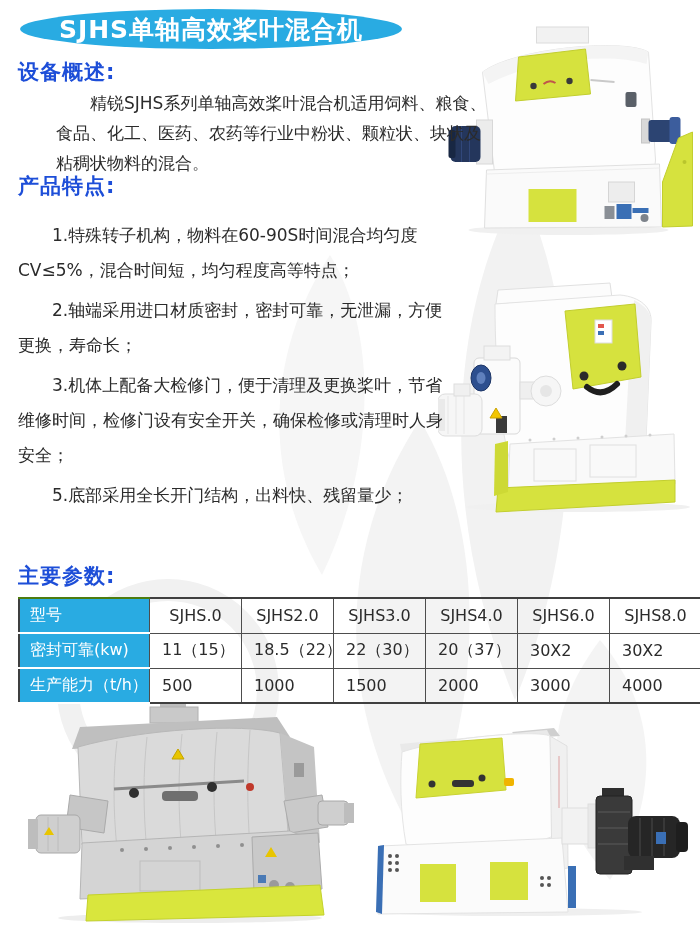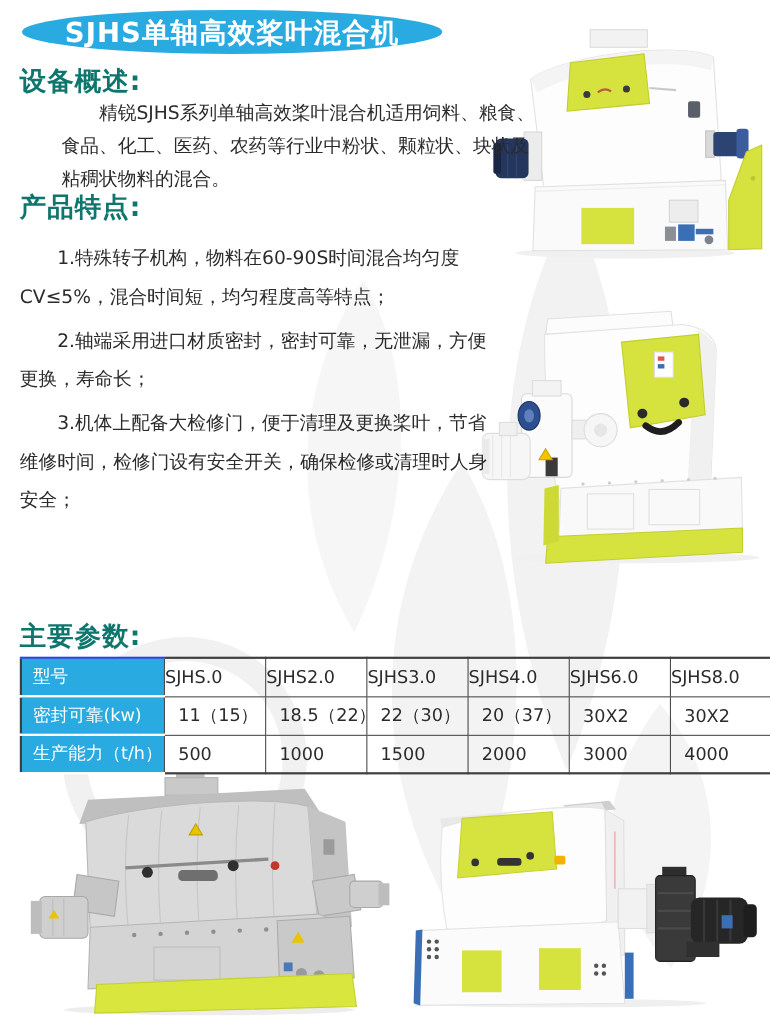--- a/index.html
+++ b/index.html
@@ -15,21 +15,21 @@
   .banner {
     position:absolute; left:20px; top:9px; width:382px; height:40px; z-index:2;
     background:#29abe2; border-radius:50%;
     display:flex; align-items:center; justify-content:center;
     color:#ffffff; font-weight:bold; font-size:25px; letter-spacing:1px;
     white-space:nowrap;
   }
 
   .sec-heading {
     position:absolute; z-index:2; left:18px;
-    font-size:24px; font-weight:bold; color:#0f766e; letter-spacing:1px;
+    font-size:21px; font-weight:bold; color:#1d4ed8; letter-spacing:1px;
   }
   #h-overview { top:58px; }
   #h-features { top:172px; }
   #h-params   { top:562px; }
 
   .overview-text {
     position:absolute; z-index:2; left:18px; top:88px; width:436px;
     font-size:17px; line-height:30px; text-indent:2em; color:#2b2b2b;margin-left:38px;
   }
   .features {
@@ -43,23 +43,23 @@
     position:absolute; z-index:2; left:18px; top:597px;
     border-collapse:collapse; table-layout:fixed; width:664px;
   }
   .params-table td {
     border:1.6px solid #4d4d4d; height:33px;
     font-size:16px; color:#2b2b2b; padding:0 2px 0 12px;
     background:transparent; overflow:hidden; white-space:nowrap;
   }
   .params-table td.label {
     background:#29abe2; color:#ffffff; width:117px; padding-left:10px;
-    border-top:2px solid #1d4ed8; border-bottom:2px solid #ffffff;
-  }
-  .params-table td.model { padding:0; width:91px; }
+    border-top:2px solid #4d7c0f; border-bottom:2px solid #ffffff;
+  }
+  .params-table td.model { text-align:center; padding:0; width:91px; }
   .params-table { border:2.5px solid #3f3f3f; }
 
   .photo { position:absolute; z-index:1; }
   #photo-tr { left:448px; top:22px;  width:246px; height:215px; }
   #photo-mr { left:438px; top:248px; width:262px; height:268px; }
   #photo-bl { left:22px;  top:703px; width:338px; height:222px; }
   #photo-br { left:362px; top:716px; width:335px; height:200px; }
   .photo svg { width:100%; height:100%; display:block; }
 </style>
 </head>
@@ -80,20 +80,21 @@
   </div>
 
   <div class="sec-heading" id="h-overview">设备概述:</div>
   <div class="overview-text">精锐SJHS系列单轴高效桨叶混合机适用饲料、粮食、食品、化工、医药、农药等行业中粉状、颗粒状、块状及粘稠状物料的混合。</div>
 
   <div class="sec-heading" id="h-features">产品特点:</div>
   <div class="features">
     <p>1.特殊转子机构，物料在60-90S时间混合均匀度CV≤5%，混合时间短，均匀程度高等特点；</p>
     <p>2.轴端采用进口材质密封，密封可靠，无泄漏，方便更换，寿命长；</p>
     <p>3.机体上配备大检修门，便于清理及更换桨叶，节省维修时间，检修门设有安全开关，确保检修或清理时人身安全；</p>
+    <p>5.底部采用全长开门结构，出料快、残留量少；</p>
   </div>
 
   <div class="sec-heading" id="h-params">主要参数:</div>
   <table class="params-table">
     <tbody>
       <tr>
         <td class="label">型号</td>
         <td class="model">SJHS.0</td>
         <td class="model">SJHS2.0</td>
         <td class="model">SJHS3.0</td>

